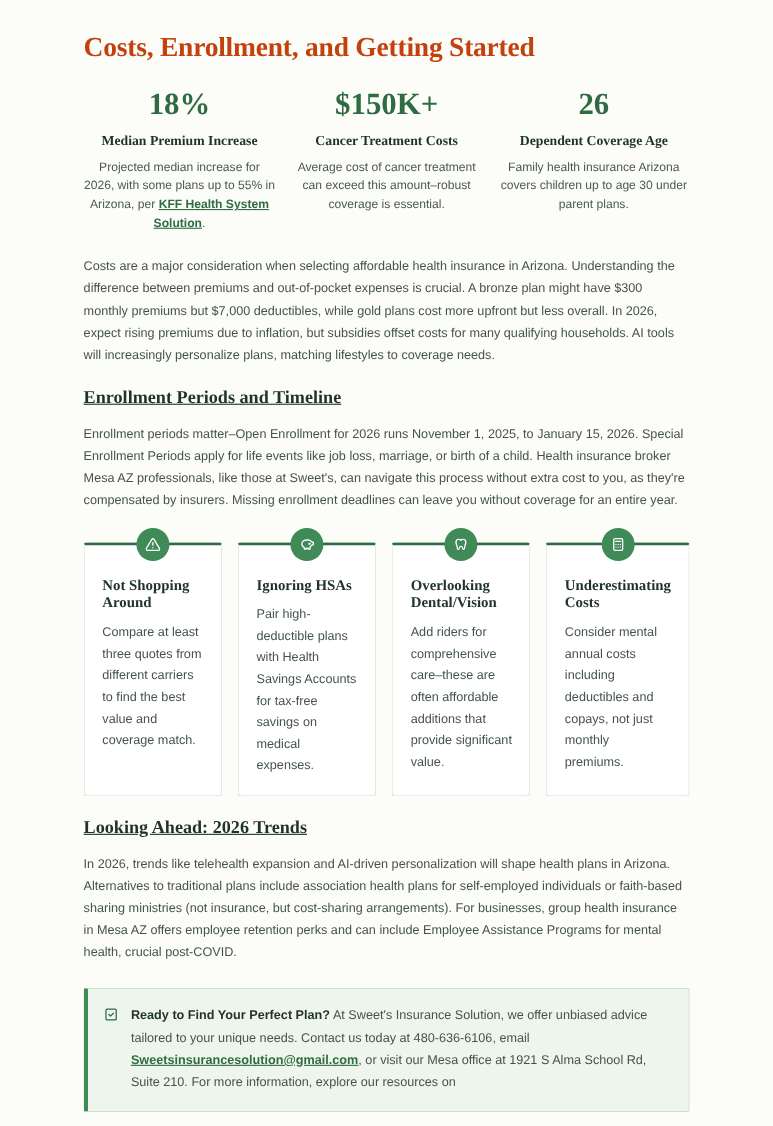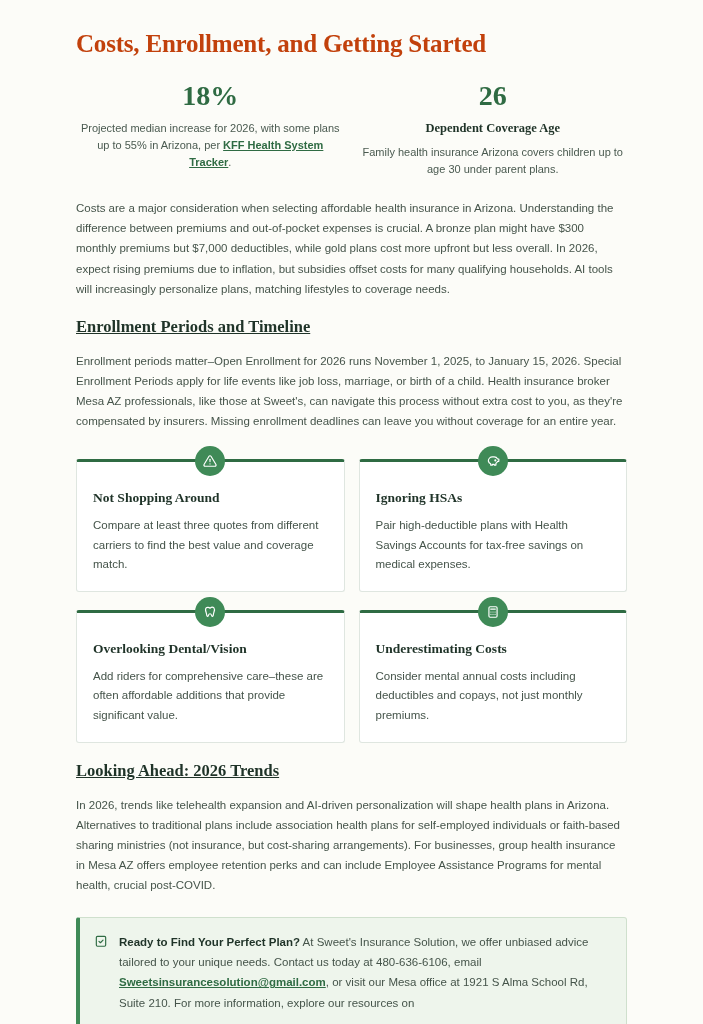--- a/index.html
+++ b/index.html
@@ -73,21 +73,21 @@
     font-family: "Liberation Serif", serif;
     font-weight: bold;
     font-size: 16.5px;
     color: #1f3328;
     margin: 18px 0 14px 0;
     text-decoration: underline;
   }
   
   .cards {
     display: grid;
-    grid-template-columns: 1fr 1fr;
+    grid-template-columns: 1fr 1fr 1fr 1fr;
     gap: 18px 14px;
     margin: 28px 0 8px 0;
   }
   .card {
     position: relative;
     background: #ffffff;
     border: 1px solid #dfe6e0;
     border-top: 3px solid #2f6b43;
     border-radius: 3px;
     padding: 26px 16px 16px 16px;
@@ -159,25 +159,31 @@
 <body>
 
 <div class="page">
 
   <h1 class="title">Costs, Enrollment, and Getting Started</h1>
 
   <div class="stats">
 
     <div class="stat">
       <div class="stat-value">18%</div>
+      <div class="stat-label">Median Premium Increase</div>
       <div class="stat-desc">
-        <span>Projected median increase for 2026, with some plans up to 55% in Arizona, per </span><a href="#">KFF Health System Tracker</a><span>.</span>
-      </div>
-    </div>
-
+        <span>Projected median increase for 2026, with some plans up to 55% in Arizona, per </span><a href="#">KFF Health System Solution</a><span>.</span>
+      </div>
+    </div>
+
+    <div class="stat">
+      <div class="stat-value">$150K+</div>
+      <div class="stat-label">Cancer Treatment Costs</div>
+      <div class="stat-desc">Average cost of cancer treatment can exceed this amount–robust coverage is essential.</div>
+    </div>
 
     <div class="stat">
       <div class="stat-value">26</div>
       <div class="stat-label">Dependent Coverage Age</div>
       <div class="stat-desc">Family health insurance Arizona covers children up to age 30 under parent plans.</div>
     </div>
 
   </div>
 
   <p class="body">Costs are a major consideration when selecting affordable health insurance in Arizona. Understanding the difference between premiums and out-of-pocket expenses is crucial. A bronze plan might have $300 monthly premiums but $7,000 deductibles, while gold plans cost more upfront but less overall. In 2026, expect rising premiums due to inflation, but subsidies offset costs for many qualifying households. AI tools will increasingly personalize plans, matching lifestyles to coverage needs.</p>

